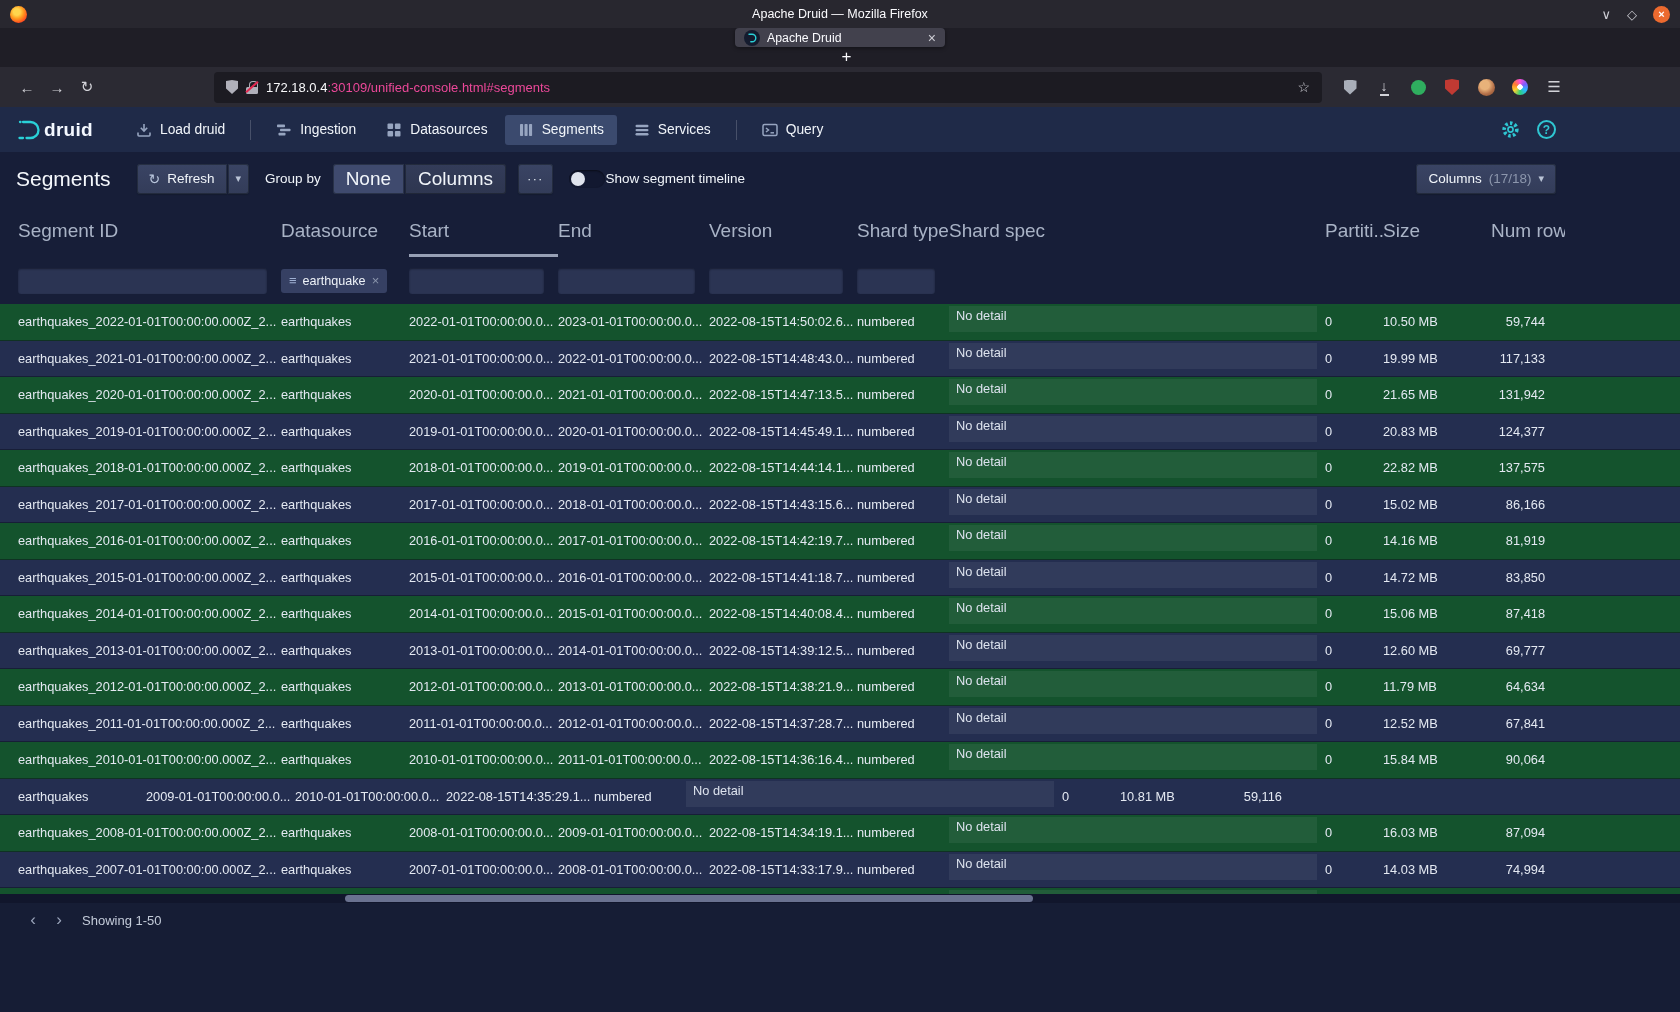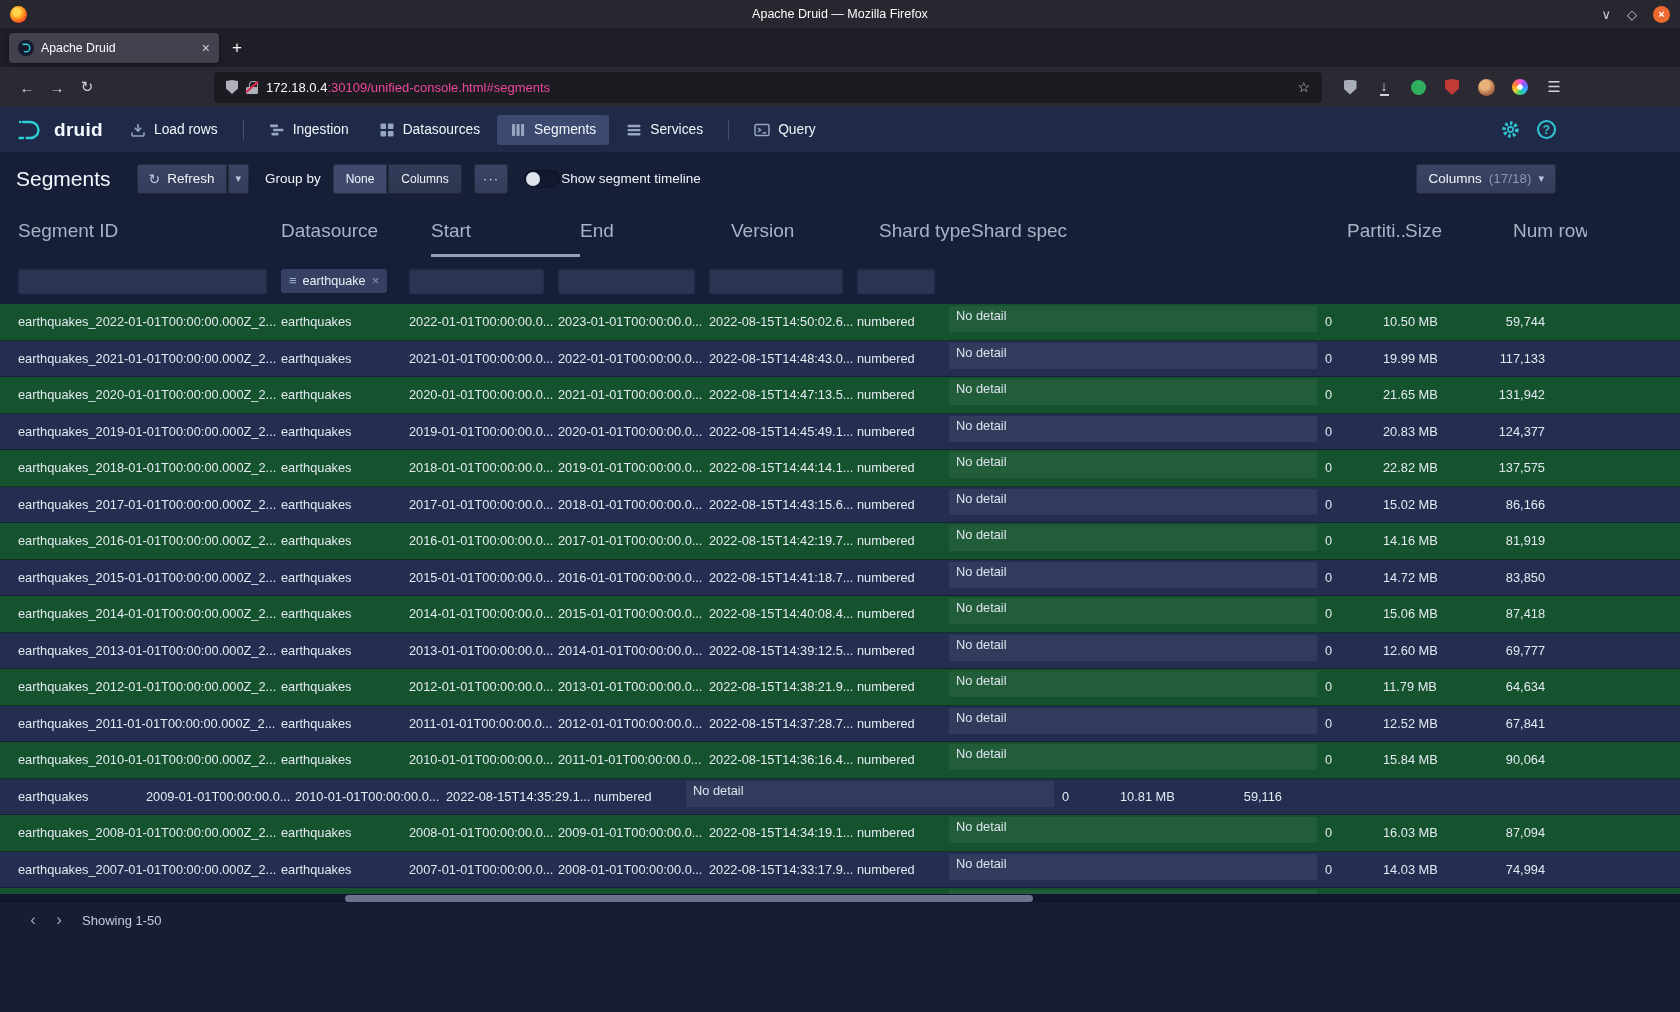--- a/index.html
+++ b/index.html
@@ -8,21 +8,21 @@
 
   
   .titlebar{height:28px;background:#28272f;display:flex;align-items:center;position:relative;padding:0 10px;}
   .ff-logo{width:17px;height:17px;border-radius:50%;flex:none;
     background:radial-gradient(circle at 40% 35%,#ffd54d 0 22%,#ff9a1f 45%,#ff4f1f 72%,#c2185b 100%);}
   .titlebar-title{position:absolute;left:0;right:0;text-align:center;color:#fbfbfe;font-size:12.5px;}
   .win-controls{margin-left:auto;display:flex;align-items:center;gap:16px;z-index:1;}
   .win-btn{color:#cfcfd6;font-size:13px;line-height:1;cursor:default;}
   .win-btn.close{width:17px;height:17px;border-radius:50%;background:#ec6a2f;color:#fff;display:flex;align-items:center;justify-content:center;font-size:11px;font-weight:bold;}
 
-  .tabbar{height:39px;background:#1f1e26;display:flex;align-items:center;padding:0 9px;}
+  .tabbar{height:39px;background:#1f1e26;display:flex;align-items:center;padding:0 9px;flex-direction:column;}
   .tab{width:210px;height:30px;background:#42414d;border-radius:4px;display:flex;align-items:center;gap:7px;padding:0 9px;box-shadow:0 1px 4px rgba(0,0,0,.45);}
   .tab-favicon{width:16px;height:16px;border-radius:50%;background:#141b2e;display:flex;align-items:center;justify-content:center;flex:none;}
   .tab-label{color:#fbfbfe;font-size:12.3px;flex:1;overflow:hidden;white-space:nowrap;}
   .tab-close{color:#cfcfd6;font-size:14px;}
   .newtab{color:#fbfbfe;font-size:17px;margin-left:13px;}
 
   .navbar{height:40px;background:#2b2a33;display:flex;align-items:center;padding:0 12px;}
   .nav-btn{width:30px;height:30px;display:flex;align-items:center;justify-content:center;color:#d2d2d8;font-size:15px;border-radius:4px;flex:none;}
   .urlbar{width:1108px;height:31px;margin-left:112px;background:#1c1b22;border-radius:4px;display:flex;align-items:center;padding:0 12px;gap:8px;flex:none;}
   .shield-shape{width:12px;height:14px;background:#b0b0ba;flex:none;
@@ -42,21 +42,21 @@
   .ext-green{width:15px;height:15px;border-radius:50%;background:#2fae5f;}
   .ext-red{width:14px;height:16px;background:#c13a33;clip-path:polygon(0 8%,50% 0,100% 8%,100% 60%,50% 100%,0 60%);}
   .ext-avatar{width:17px;height:17px;border-radius:50%;background:radial-gradient(circle at 40% 35%,#e8b27a 0 30%,#b5714a 60%,#7c4526 100%);}
   .ext-colorful{width:16px;height:16px;border-radius:50%;
     background:radial-gradient(circle,#fff 0 2.5px,rgba(255,255,255,0) 3px),
     conic-gradient(#ff4fd8,#7a5cff,#2ab9ff,#2fd07a,#ffd02f,#ff7a2f,#ff4fd8);}
   .hamburger{color:#d2d2d8;font-size:15px;}
 
   
   .druid-header{height:45px;background:#1f2a48;display:flex;align-items:center;padding:0 16px;}
-  .brand{display:flex;align-items:center;gap:12px;margin-right:12px;}
+  .brand{display:flex;align-items:center;gap:2px;margin-right:28px;}
   .brand-text{color:#f4f8ff;font-size:19px;font-weight:600;letter-spacing:.3px;}
   #druid-nav{display:flex;align-items:center;height:100%;}
   .nav-item{display:flex;align-items:center;gap:8px;height:30px;padding:0 13px;border-radius:3px;color:#f1f5fa;font-size:13.8px;margin:0 2px;white-space:nowrap;}
   .nav-item.active{background:rgba(125,150,200,0.30);}
   .nav-ico{display:flex;align-items:center;}
   .nav-divider{width:1px;height:20px;background:rgba(255,255,255,0.18);margin:0 10px;}
   .header-right{margin-left:auto;display:flex;align-items:center;gap:17px;padding-right:108px;}
   .help-circle{width:19px;height:19px;border:2px solid #2fc6d2;border-radius:50%;color:#2fc6d2;font-size:12px;font-weight:700;display:flex;align-items:center;justify-content:center;}
 
   
@@ -65,41 +65,41 @@
   .page-title{color:#f5f8fc;font-size:21px;font-weight:500;margin-right:26px;}
   .btn{height:30px;display:inline-flex;align-items:center;gap:7px;padding:0 12px;
     background:linear-gradient(#3a4464,#333c59);
     box-shadow:inset 0 0 0 1px rgba(16,22,26,.45),0 1px 1px rgba(16,22,26,.3);
     border-radius:3px;color:#f1f5fa;font-size:13.5px;white-space:nowrap;}
   .refresh-glyph{color:#bac7dd;font-size:14px;}
   .split-main{border-radius:3px 0 0 3px;}
   .split-caret{border-radius:0 3px 3px 0;margin-left:1px;padding:0 8px;color:#bac4d6;font-size:11px;}
   .group-label{margin-left:16px;margin-right:12px;color:#f1f5fa;font-size:13.5px;}
   .seg{display:flex;}
-  .seg-btn{height:30px;display:flex;align-items:center;padding:0 13px;font-size:12px;color:#f1f5fa;
+  .seg-btn{height:30px;display:flex;align-items:center;padding:0 13px;font-size:19px;color:#f1f5fa;
     background:linear-gradient(#333c59,#2e3650);box-shadow:inset 0 0 0 1px rgba(16,22,26,.45);}
   .seg-btn:first-child{border-radius:3px 0 0 3px;}
   .seg-btn:last-child{border-radius:0 3px 3px 0;margin-left:1px;}
   .seg-btn.active{background:#3f4a6e;}
   .btn.more{margin-left:12px;padding:0 9px;letter-spacing:1px;color:#dfe5ee;}
   .switch{width:36px;height:18px;background:#121830;border-radius:10px;margin-left:16px;position:relative;box-shadow:inset 0 1px 2px rgba(0,0,0,.5);flex:none;}
   .knob{position:absolute;left:2px;top:2px;width:14px;height:14px;border-radius:50%;background:#dfe3ec;}
   .switch-label{margin-left:1px;color:#f1f5fa;font-size:13.5px;}
   .btn.columns{margin-left:auto;margin-right:108px;}
   .columns-count{color:#8d97ad;}
   .caret{color:#bac4d6;font-size:11px;}
 
   
   .c0{width:263px;flex:none;} .c1{width:128px;flex:none;} .c2{width:149px;flex:none;}
   .c3{width:151px;flex:none;} .c4{width:148px;flex:none;} .c5{width:92px;flex:none;}
   .c6{width:376px;flex:none;} .c7{width:58px;flex:none;} .c8{width:108px;flex:none;}
   .c9{width:74px;flex:none;}
   .thead{display:flex;align-items:stretch;height:52px;padding-left:18px;color:#a9b3c6;font-size:19px;}
   .th{display:flex;align-items:center;padding-right:8px;overflow:hidden;white-space:nowrap;}
-  .th.sorted{box-shadow:inset 0 -3px 0 #97a0b5;margin-left:22px;}
+  .th.sorted{box-shadow:inset 0 -3px 0 #97a0b5;}
   .filter-row{display:flex;align-items:center;height:47px;padding-left:18px;}
   .fc{padding-right:8px;}
   .f-input{display:block;width:calc(100% - 6px);height:26px;background:#2b3453;border:none;border-radius:3px;
     box-shadow:inset 0 1px 2px rgba(10,14,28,.6);color:#e3e8f1;font-size:12.5px;padding:0 8px;font-family:inherit;outline:none;}
   .f-chip{display:inline-flex;align-items:center;gap:6px;height:24px;padding:0 8px;background:#364063;border-radius:3px;font-size:12.6px;color:#eef2f8;}
   .chip-op{color:#9fb0d2;font-size:13px;}
   .chip-x{color:#8b96ad;font-size:13px;}
   .tbody{height:590px;overflow:hidden;}
   .tr{display:flex;height:36.5px;padding-left:18px;background:#14532d;border-bottom:1px solid rgba(9,12,24,.45);}
   .tr.alt{background:#242e50;}
@@ -189,21 +189,21 @@
   </div>
   <nav id="druid-nav">
       <div class="nav-item">
         <span class="nav-ico">
           <svg width="16" height="16" viewBox="0 0 16 16">
             <path d="M8 2v7" stroke="#97a5c0" stroke-width="1.6" fill="none"></path>
             <path d="M4.8 5.8L8 9l3.2-3.2" stroke="#97a5c0" stroke-width="1.6" fill="none"></path>
             <path d="M2 10.5V13a1 1 0 0 0 1 1h10a1 1 0 0 0 1-1v-2.5" stroke="#97a5c0" stroke-width="1.6" fill="none"></path>
           </svg>
         </span>
-        <span class="nav-label">Load rows</span>
+        <span class="nav-label">Load druid</span>
       </div>
       <span class="nav-divider"></span>
       <div class="nav-item">
         <span class="nav-ico">
           <svg width="16" height="16" viewBox="0 0 16 16">
             <rect x="1" y="2.6" width="8" height="2.6" rx="0.7" fill="#97a5c0"></rect>
             <rect x="4" y="6.7" width="10.5" height="2.6" rx="0.7" fill="#97a5c0"></rect>
             <rect x="2.5" y="10.8" width="7" height="2.6" rx="0.7" fill="#97a5c0"></rect>
           </svg>
         </span>

